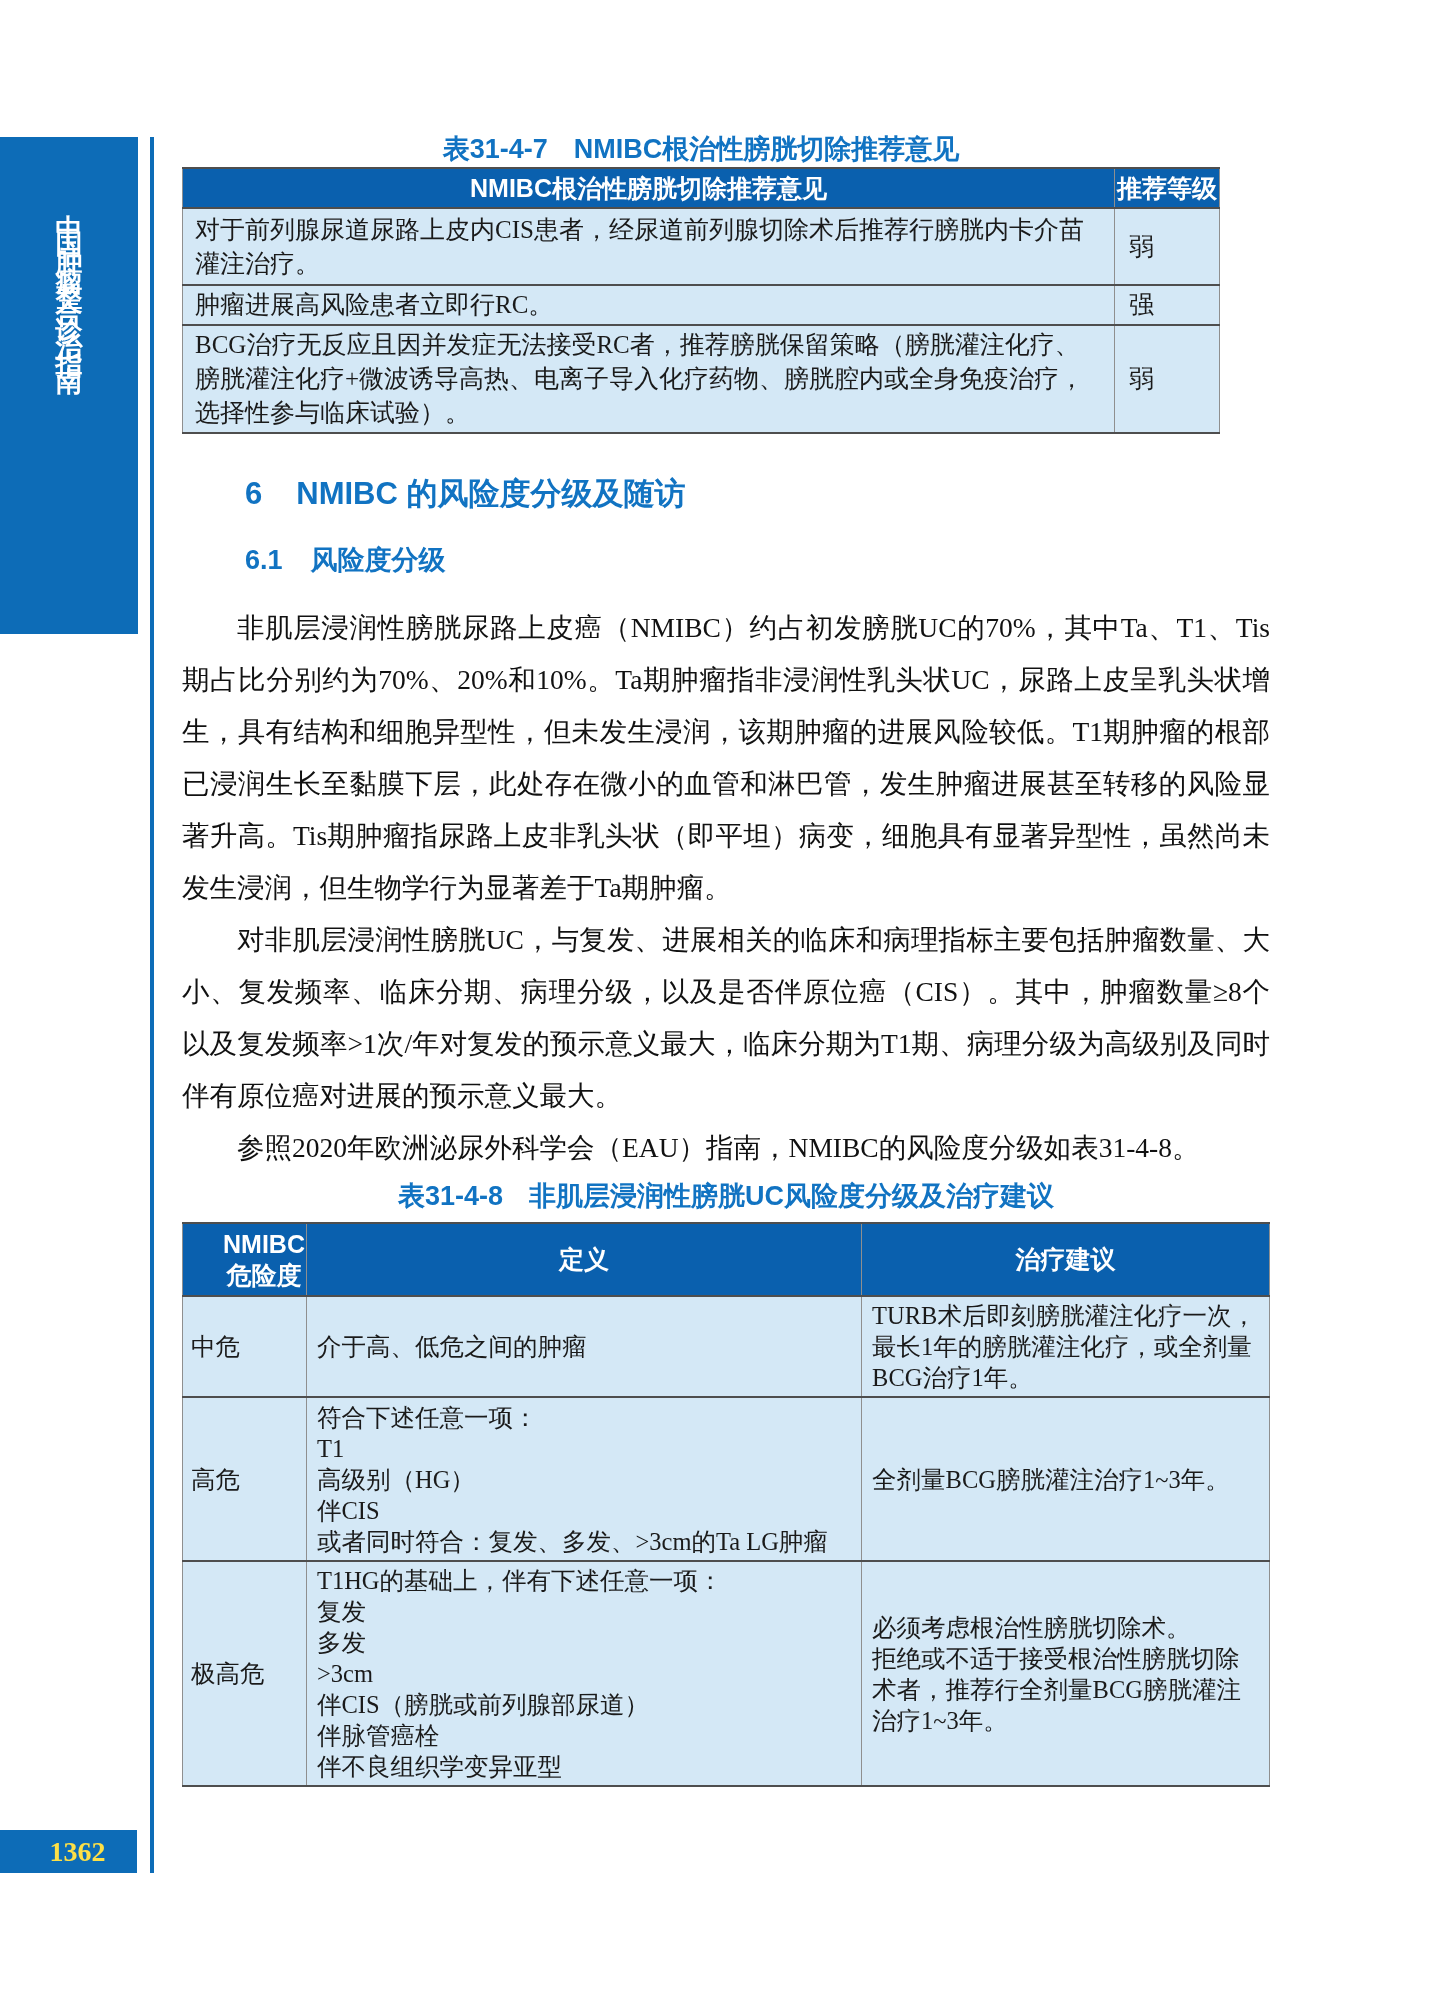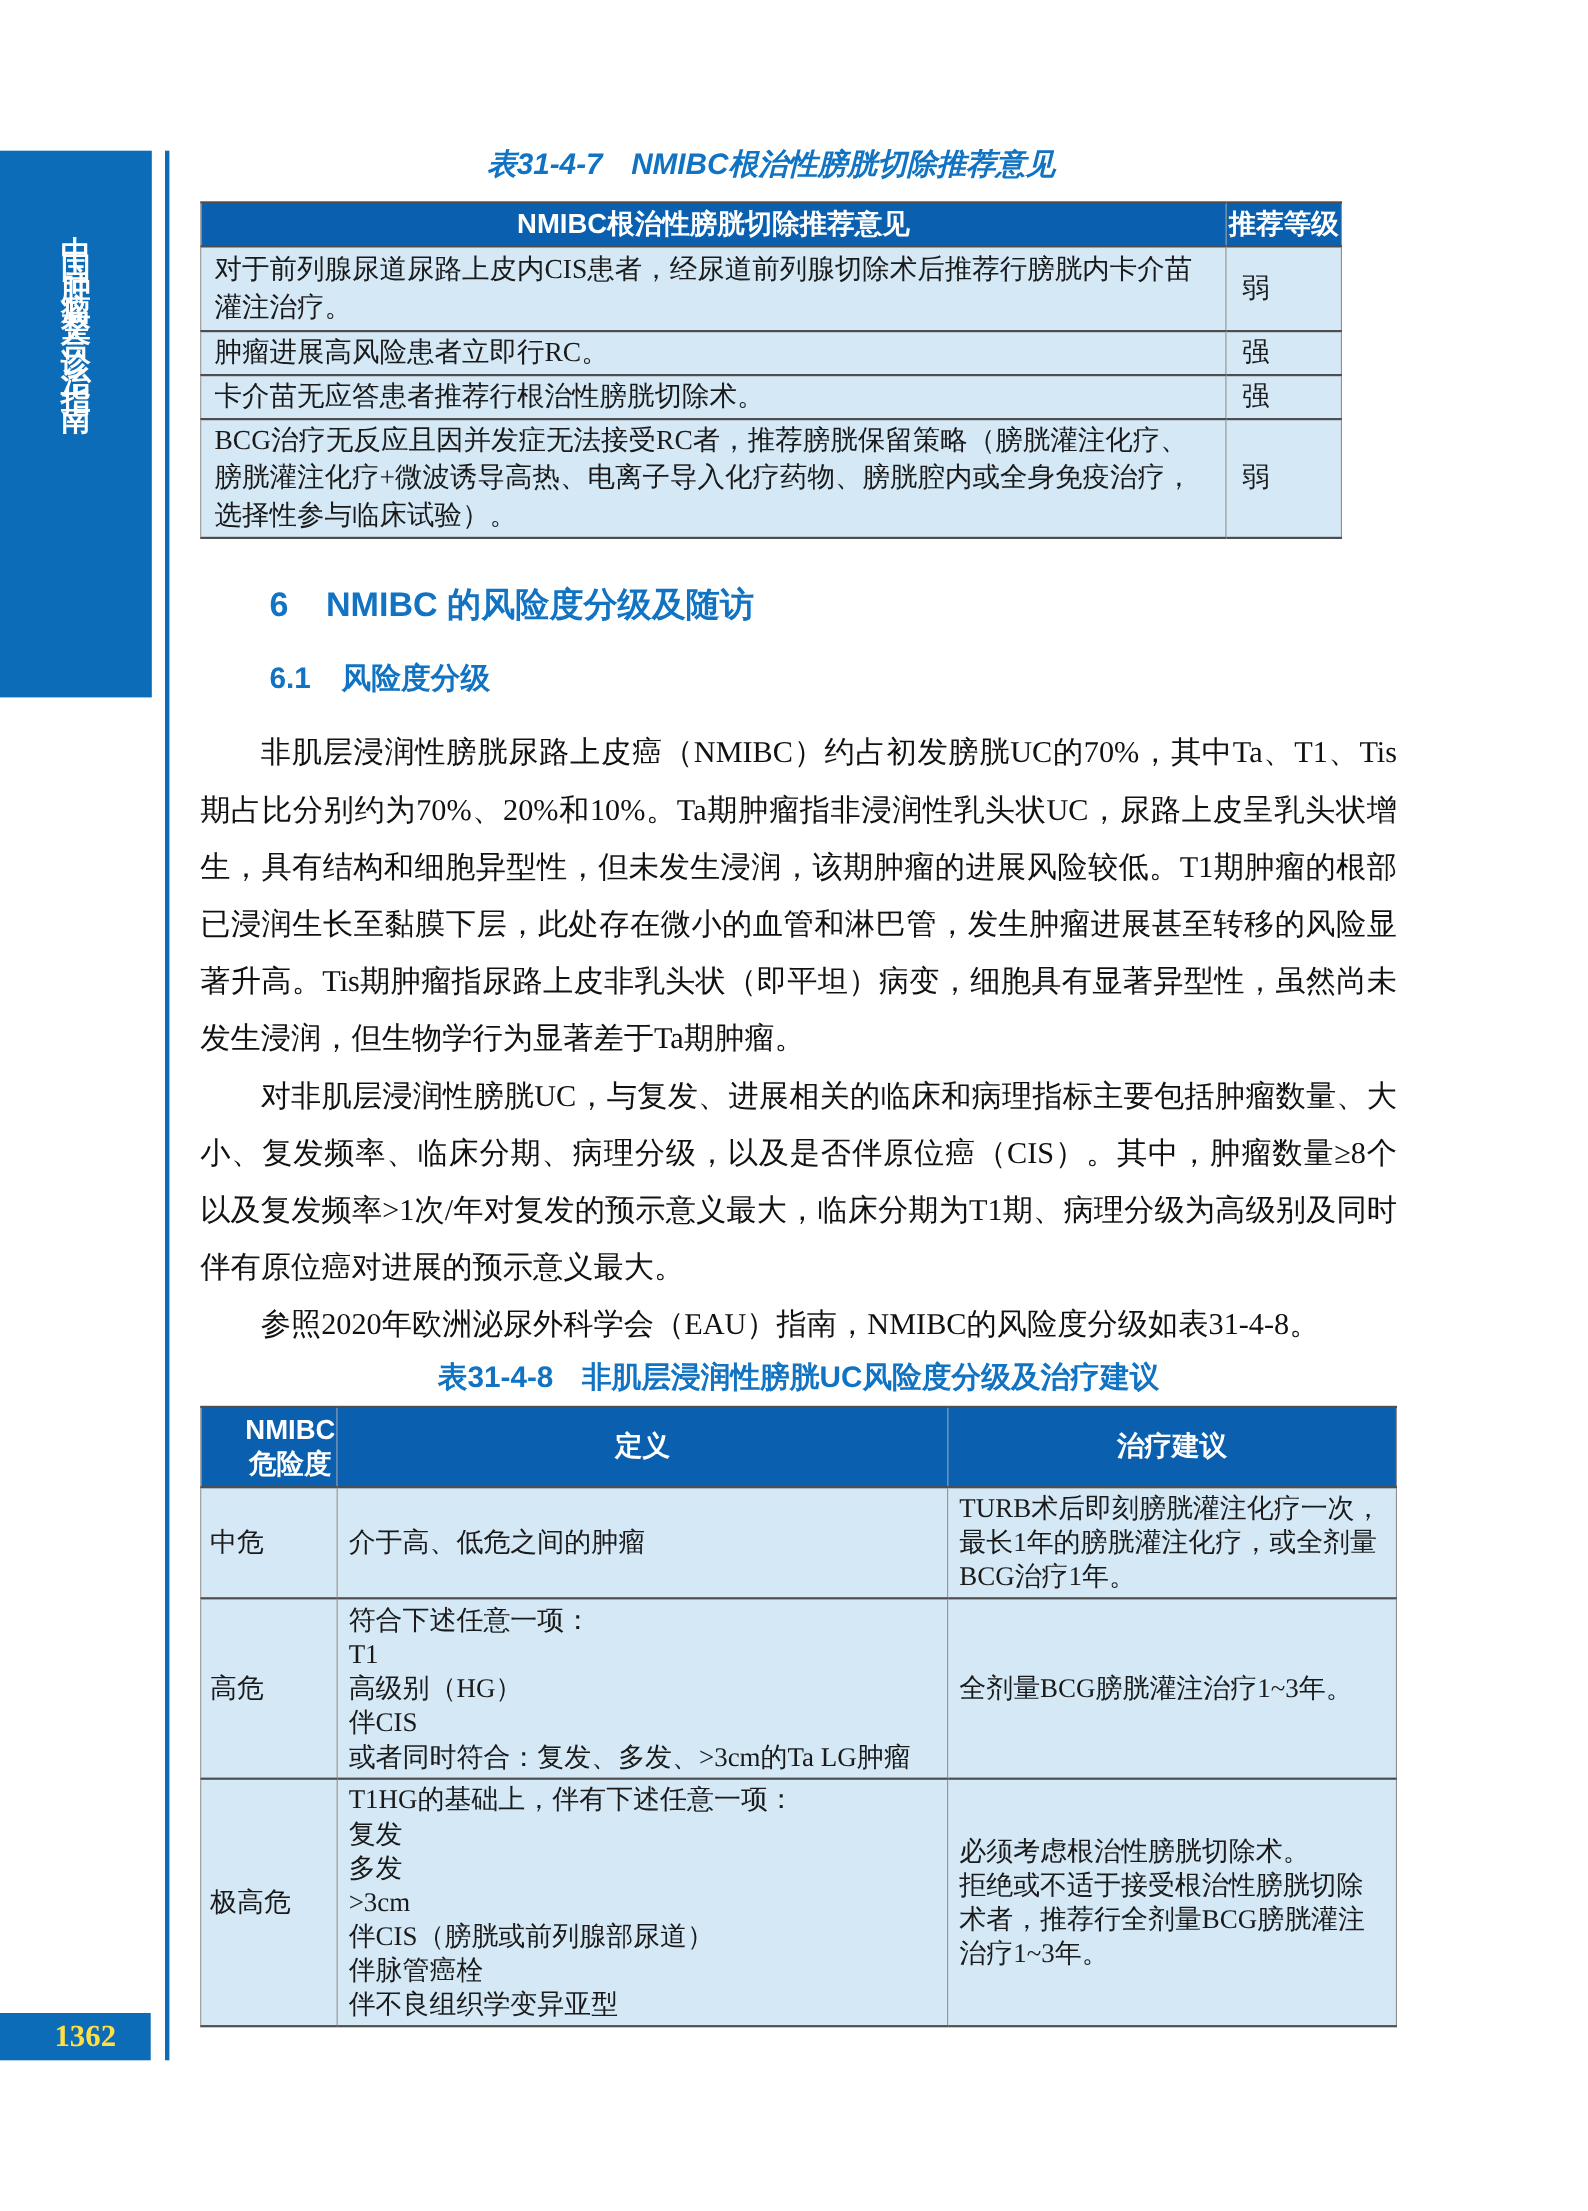--- a/index.html
+++ b/index.html
@@ -38,21 +38,21 @@
   
   .content{
     position:absolute;left:182px;top:131px;width:1088px;
   }
   .table-caption{
     font-family:"Liberation Sans", sans-serif;
     font-weight:bold;font-size:27px;line-height:36px;
     color:#1173c2;text-align:center;
   }
   .caption-label{margin-right:26px;}
-  .cap1{width:1038px;margin-bottom:16px;font-style:italic;}
+  .cap1{width:1038px;}
   .cap2{margin-top:4px;margin-bottom:8px;}
   
   table{border-collapse:collapse;}
   th,td{
     border-left:1px solid #8f8f8f;border-right:1px solid #8f8f8f;
     border-top:2px solid #4e4e4e;border-bottom:2px solid #4e4e4e;
     box-sizing:border-box;
   }
   th{
     background:#0a60ae;color:#ffffff;
@@ -134,24 +134,20 @@
       <th class="col-grade">推荐等级</th>
     </tr>
     <tr class="r1">
       <td>对于前列腺尿道尿路上皮内CIS患者，经尿道前列腺切除术后推荐行膀胱内卡介苗灌注治疗。</td>
       <td class="grade-cell">弱</td>
     </tr>
     <tr class="r2">
       <td>肿瘤进展高风险患者立即行RC。</td>
       <td class="grade-cell">强</td>
     </tr>
-    <tr class="r3">
-      <td>卡介苗无应答患者推荐行根治性膀胱切除术。</td>
-      <td class="grade-cell">强</td>
-    </tr>
     <tr class="r4">
       <td>BCG治疗无反应且因并发症无法接受RC者，推荐膀胱保留策略（膀胱灌注化疗、膀胱灌注化疗+微波诱导高热、电离子导入化疗药物、膀胱腔内或全身免疫治疗，选择性参与临床试验）。</td>
       <td class="grade-cell">弱</td>
     </tr>
   </tbody>
     </table>
 
   <div class="section-heading">
     <span class="sec-num">6</span><span>NMIBC 的风险度分级及随访</span>
   </div>

